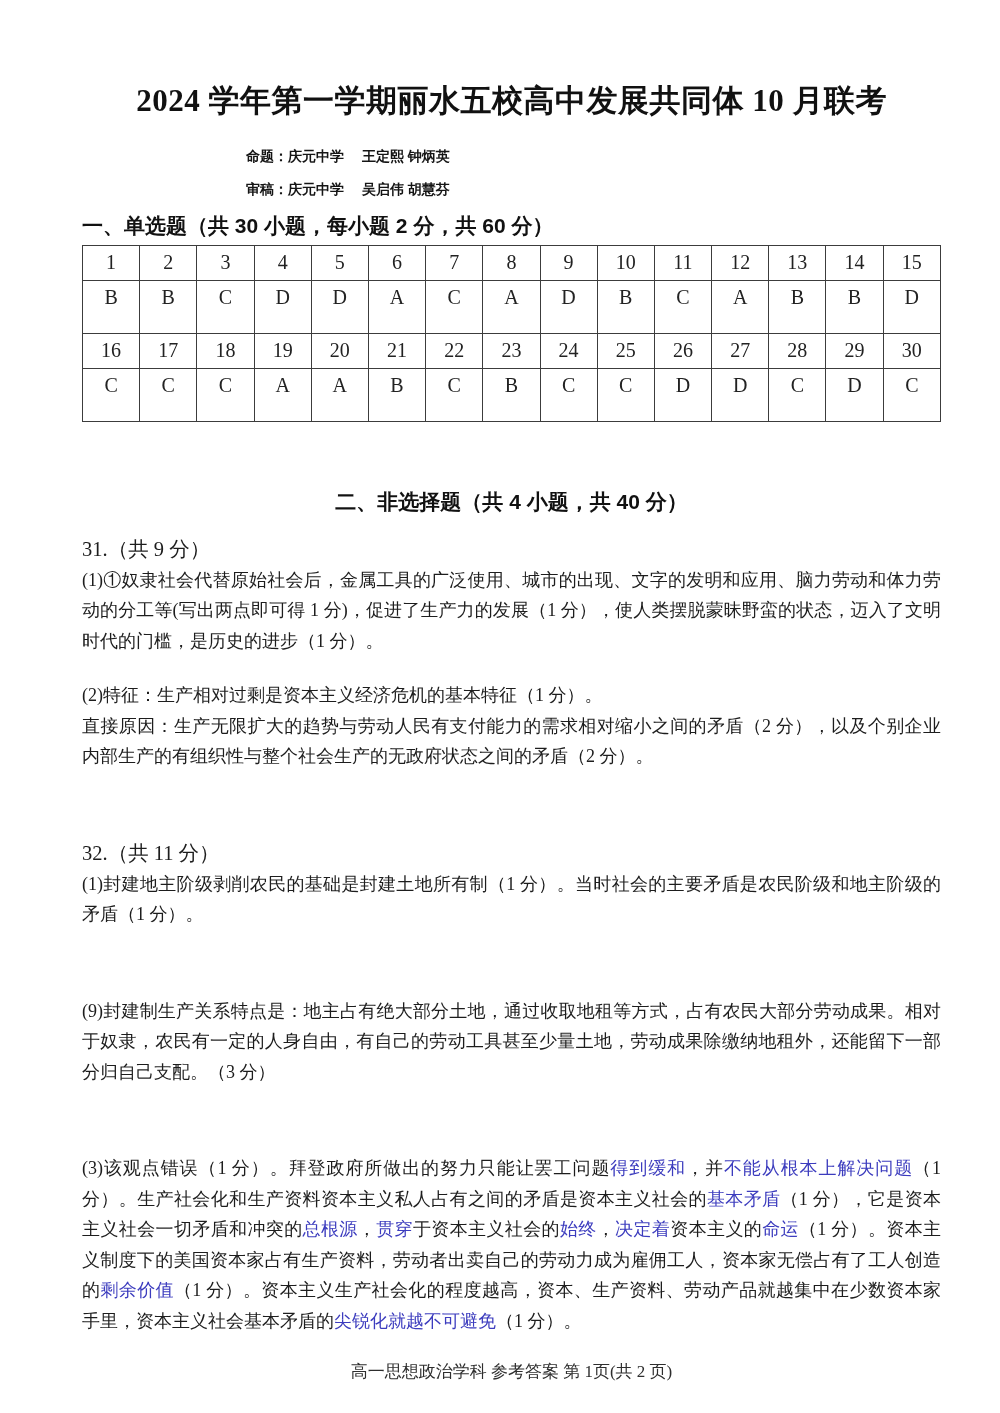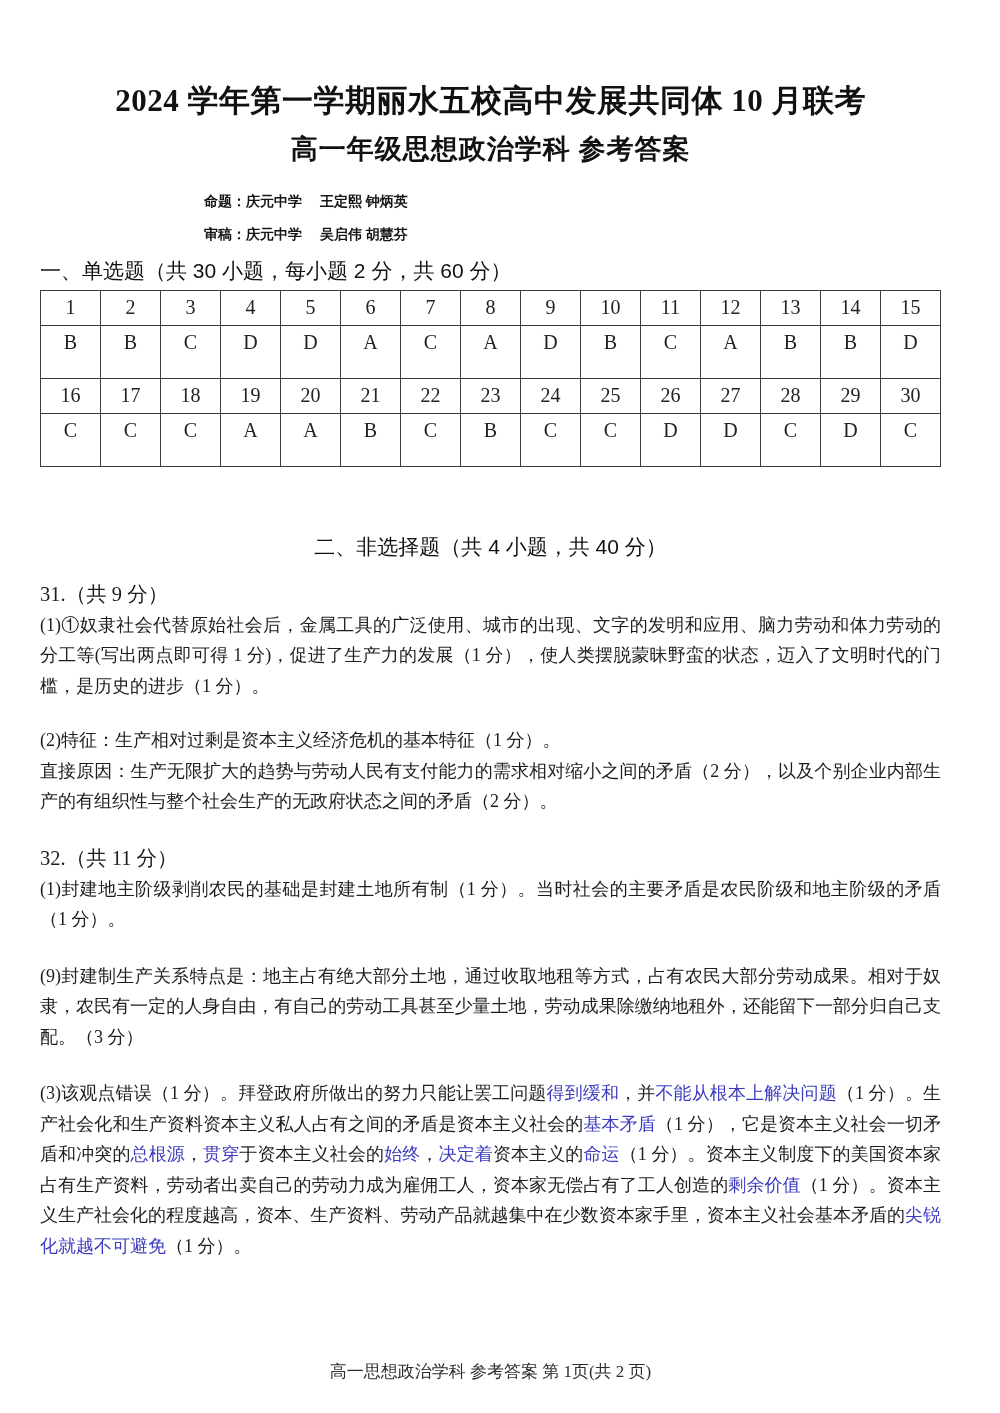--- a/index.html
+++ b/index.html
@@ -12,21 +12,21 @@
     height: 1413px;
     overflow: hidden;
     color: #1f1f1f;
     font-family: "Liberation Serif", "DejaVu Serif", serif;
     --accent: #3c3cbe;
   }
   .page {
     box-sizing: border-box;
     width: 1000px;
     height: 1413px;
-    padding: 0 59px 30px 40px;
+    padding: 0 59px 30px 82px;
     display: flex;
     flex-direction: column;
   }
   .doc-title {
     margin: 80px 0 0 0;
     text-align: center;
     font-size: 31px;
     font-weight: bold;
     line-height: 1.35;
     font-family: "Liberation Serif", "DejaVu Serif", serif;
@@ -46,21 +46,21 @@
     margin-top: 18px;
     padding-left: 164px;
     font-family: "Liberation Sans", sans-serif;
     font-weight: bold;
     font-size: 14px;
     line-height: 33px;
     color: #151515;
   }
   .section-heading {
     font-family: "Liberation Sans", sans-serif;
-    font-weight: normal;
+    font-weight: bold;
     font-size: 21px;
     color: #111;
     line-height: 28px;
   }
   .section-heading.first {
     margin-top: 6px;
   }
   .section-heading.second {
     margin-top: 66px;
     text-align: center;
@@ -93,37 +93,36 @@
     text-align: justify;
     color: #1d1d1d;
   }
   .q-head {
     margin-top: 18px;
     font-size: 20.5px;
     line-height: 31px;
     color: #1d1d1d;
   }
   .gap-sm { margin-top: 24px; }
-  .gap-md { margin-top: 26px; }
+  .gap-md { margin-top: 66px; }
   .blue { color: var(--accent); }
   .footer {
     margin-top: auto;
     text-align: center;
     font-size: 17px;
     color: #2e2e2e;
     line-height: 22px;
   }
 </style>
 </head>
 <body style="--accent: #3c3cbe;">
 
 <div class="page">
 
   <h1 class="doc-title">2024 学年第一学期丽水五校高中发展共同体 10 月联考</h1>
-  <h2 class="doc-subtitle">高一年级思想政治学科 参考答案</h2>
 
   <div class="meta">
     <div>命题：庆元中学　 王定熙 钟炳英</div>
     <div>审稿：庆元中学　 吴启伟 胡慧芬</div>
   </div>
 
   <div class="section-heading first">一、单选题（共 30 小题，每小题 2 分，共 60 分）</div>
 
   <table class="answer-table">
     <tbody>

